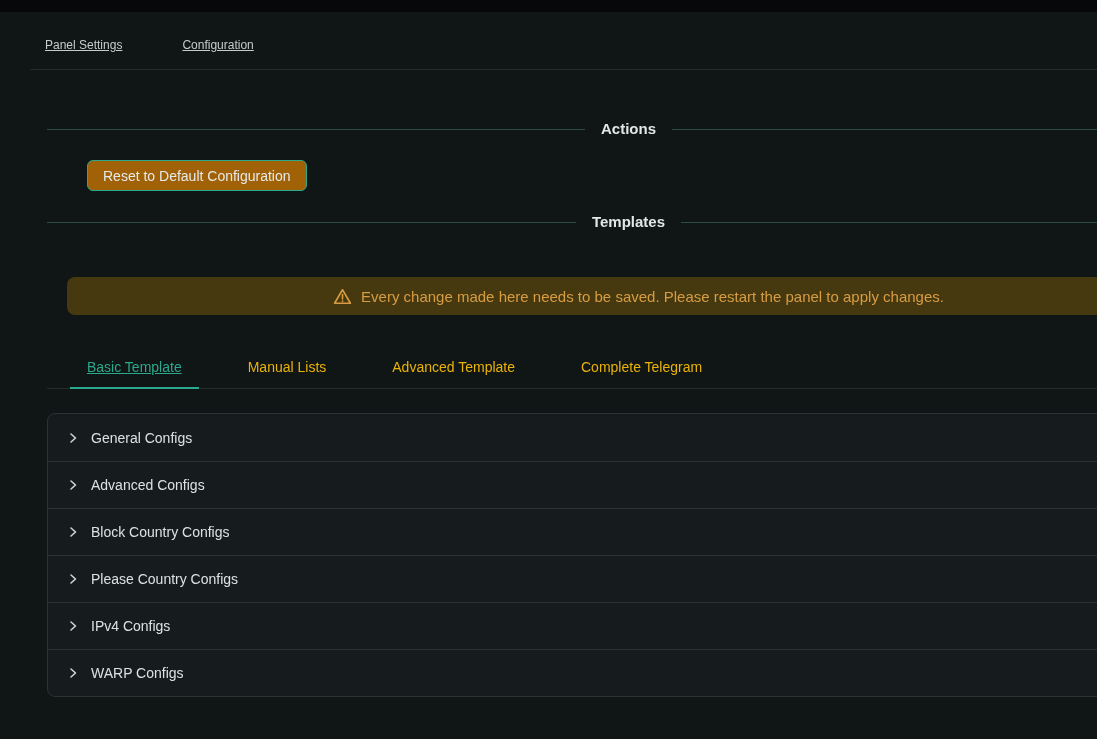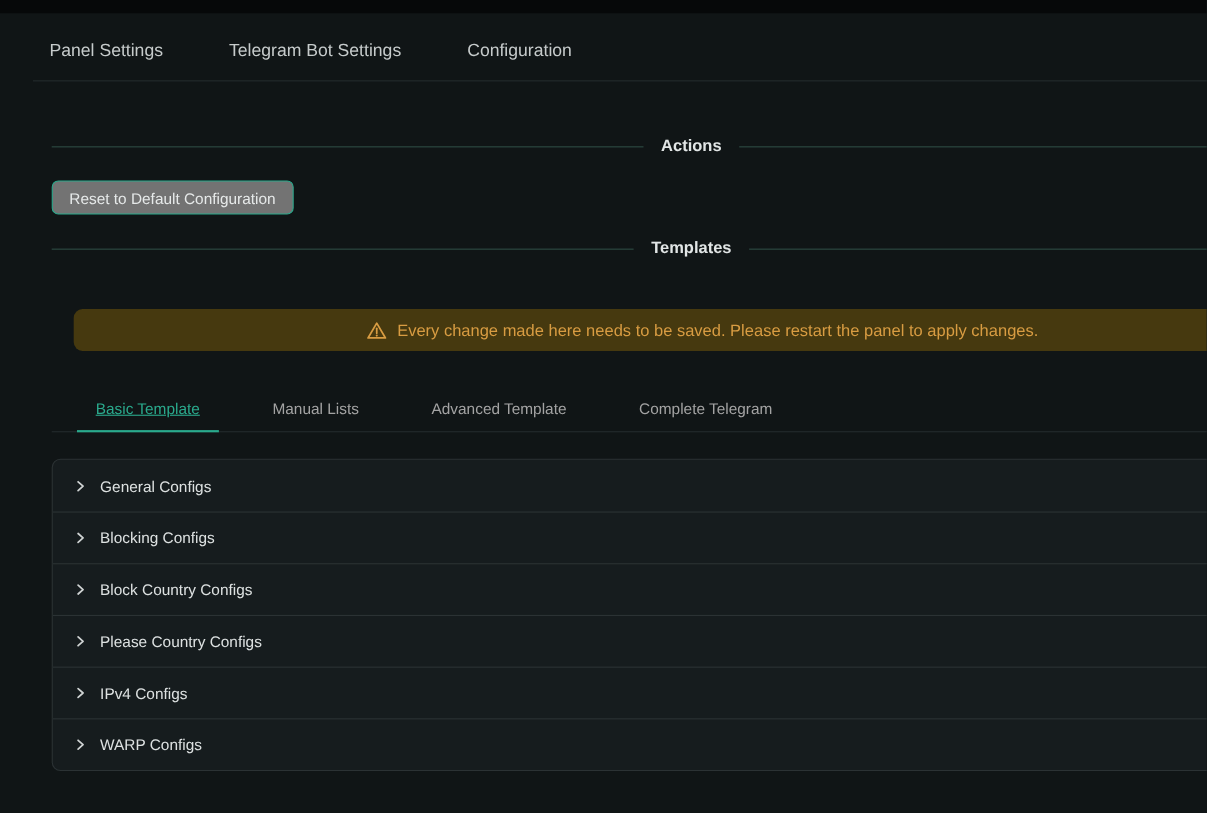--- a/index.html
+++ b/index.html
@@ -15,26 +15,27 @@
   
   .main-tab-bar {
     margin-left: 30px;
     width: 1180px;
     display: flex;
     gap: 60px;
     padding: 26px 0 0 15px;
     border-bottom: 1px solid #242b2d;
   }
   .main-tab {
-    font-size: 16px;
+    font-size: 12px;
     color: #c6cbcb;
     padding-bottom: 17px;
     position: relative;
     cursor: pointer;
     white-space: nowrap;
+    text-decoration: underline;
   }
   .main-tab.active { color: #2aa98c; }
   .main-tab.active::after {
     content: "";
     position: absolute;
     left: 0; right: 0; bottom: -1px;
     height: 2px;
     background: #2aa98c;
   }
 
@@ -52,29 +53,30 @@
     text-align: center;
   }
   .divider-actions { margin-top: 48px; }
   .divider-templates { margin-top: 20px; }
 
   
   .reset-btn {
     margin-top: 20px;
     height: 31px;
     padding: 0 15px;
-    background: #737373;
+    background: #a16207;
     border: 1px solid #2aa98c;
     border-radius: 6px;
     color: #e6e9e9;
     font-size: 14px;
     display: inline-flex;
     align-items: center;
     cursor: pointer;
     font-family: inherit;
+    margin-left: 40px;
   }
 
   
   .alert {
     margin-top: 44px;
     margin-left: 20px;
     width: 1143px;
     height: 38px;
     background: #46390f;
     border-radius: 8px;
@@ -90,21 +92,21 @@
   
   .sub-tab-bar {
     margin-top: 34px;
     display: flex;
     gap: 32px;
     padding-left: 23px;
     border-bottom: 1px solid #242b2d;
   }
   .sub-tab {
     font-size: 14px;
-    color: #a3a3a3;
+    color: #eab308;
     padding: 10px 17px 13px;
     position: relative;
     cursor: pointer;
     white-space: nowrap;
   }
   .sub-tab.active { color: #2aa98c; text-decoration: underline; }
   .sub-tab.active::after {
     content: "";
     position: absolute;
     left: 0; right: 0; bottom: -1px;
@@ -133,21 +135,20 @@
   .chevron { color: #cfd3d3; display: flex; }
   .acc-label { font-size: 14px; color: #dde1e1; text-align: right; }
 </style>
 </head>
 <body>
 
 <div class="top-strip"></div>
 
 <div class="main-tab-bar">
   <div class="main-tab">Panel Settings</div>
-  <div class="main-tab">Telegram Bot Settings</div>
   <div class="main-tab">Configuration</div>
 </div>
 
 <div class="content">
 
   <div class="divider divider-actions">
     <span class="line"></span>
     <span class="divider-text">Actions</span>
     <span class="line"></span>
   </div>
@@ -186,21 +187,21 @@
           </svg>
       </span>
       <span class="acc-label">General Configs</span>
     </div>
     <div class="acc-row">
       <span class="chevron">
         <svg width="12" height="12" viewBox="0 0 12 12">
             <path d="M4 2 L8.5 6 L4 10" fill="none" stroke="currentColor" stroke-width="1.6" stroke-linecap="round" stroke-linejoin="round"></path>
           </svg>
       </span>
-      <span class="acc-label">Blocking Configs</span>
+      <span class="acc-label">Advanced Configs</span>
     </div>
     <div class="acc-row">
       <span class="chevron">
         <svg width="12" height="12" viewBox="0 0 12 12">
             <path d="M4 2 L8.5 6 L4 10" fill="none" stroke="currentColor" stroke-width="1.6" stroke-linecap="round" stroke-linejoin="round"></path>
           </svg>
       </span>
       <span class="acc-label">Block Country Configs</span>
     </div>
     <div class="acc-row">

